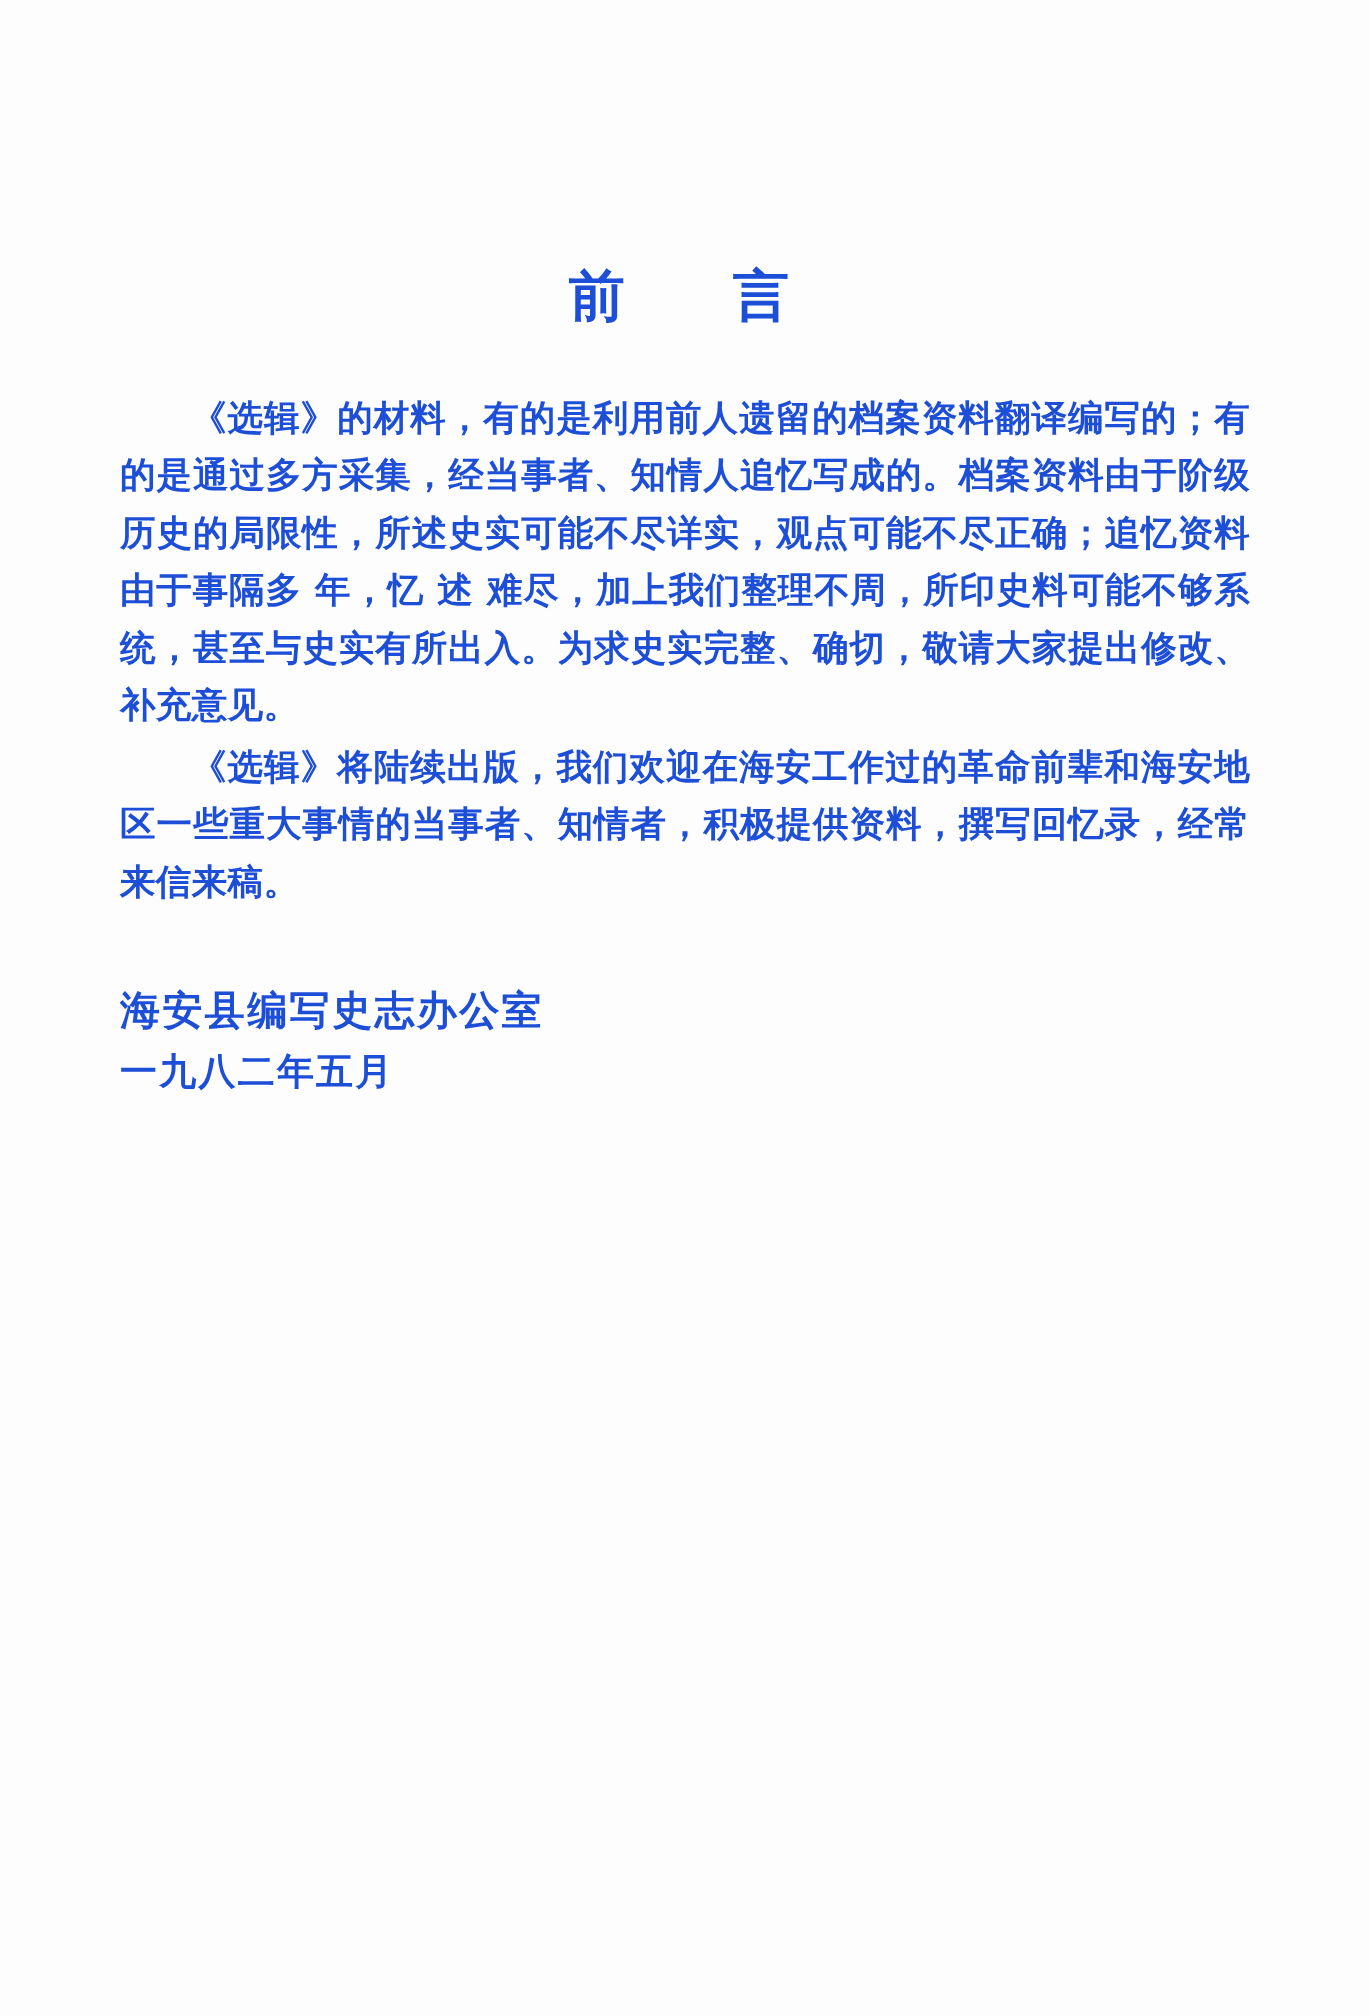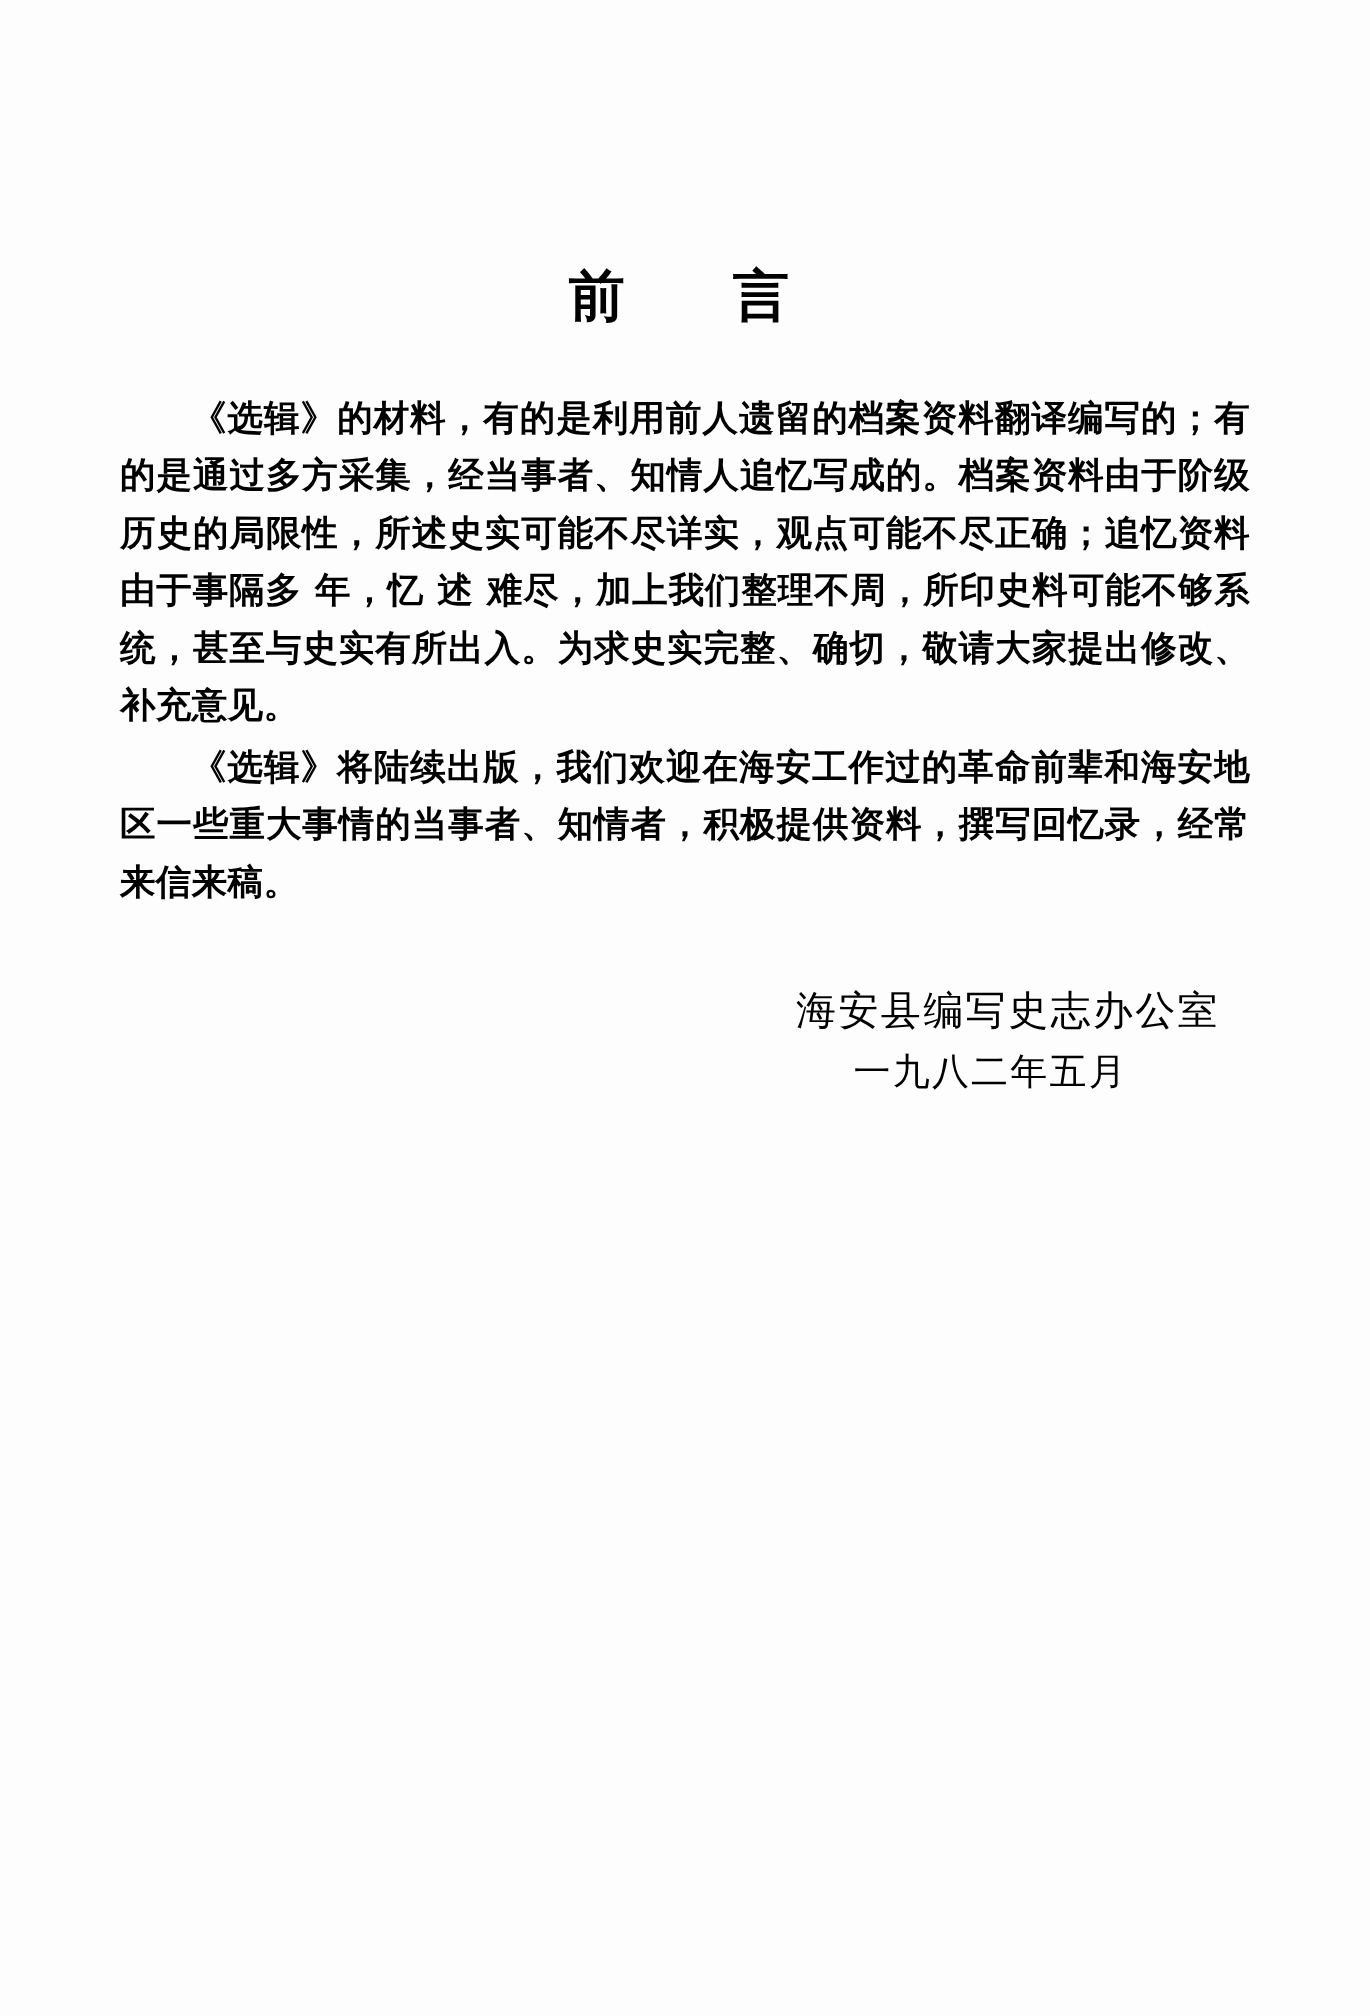--- a/index.html
+++ b/index.html
@@ -7,21 +7,21 @@
     padding: 0;
     background: #ffffff;
   }
   .page {
     position: relative;
     width: 1370px;
     height: 2016px;
     background: #fdfdfd;
     box-sizing: border-box;
     font-family: "DejaVu Serif", "Liberation Serif", serif;
-    color: #000000;
+    color: #1d4ed8;
     overflow: hidden;
   }
   .content {
     position: absolute;
     left: 120px;
     top: 0;
     width: 1130px;
     height: 2016px;
   }
   .doc-title {
@@ -46,22 +46,22 @@
     letter-spacing: 0.01em;
   }
   .para {
     text-indent: 2em;
     margin: 0 0 2px 0;
   }
   .para.p2 { margin-top: 18px; }
   .para.p3 { margin-top: 4px; }
   .sign-block {
     margin-top: 70px;
-    text-align: right;
-    font-weight: 400;
+    text-align: left;
+    font-weight: 700;
   }
   .sign-org {
     font-size: 40px;
     letter-spacing: 0.06em;
     padding-right: 30px;
     line-height: 1.5;
   }
   .sign-date {
     font-size: 37px;
     letter-spacing: 0.06em;

